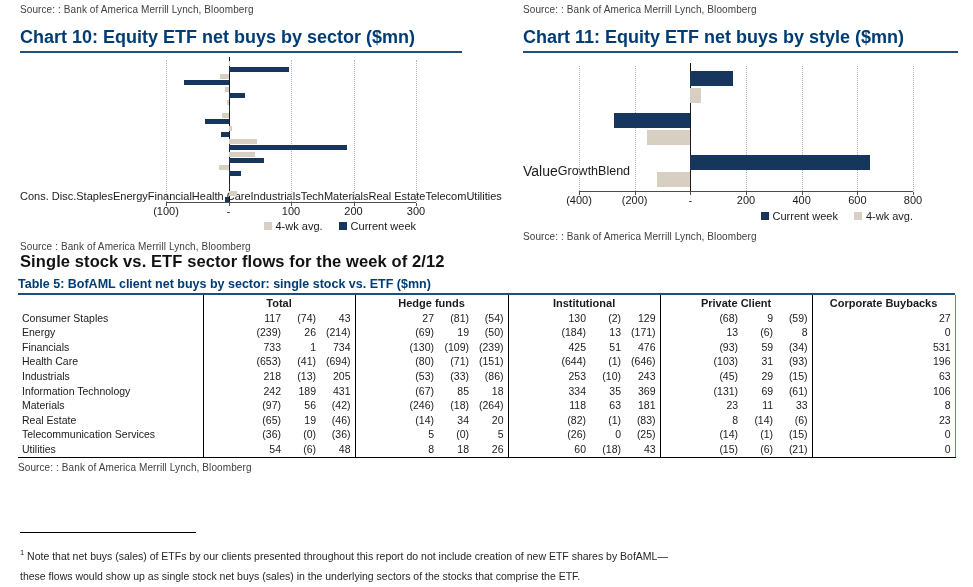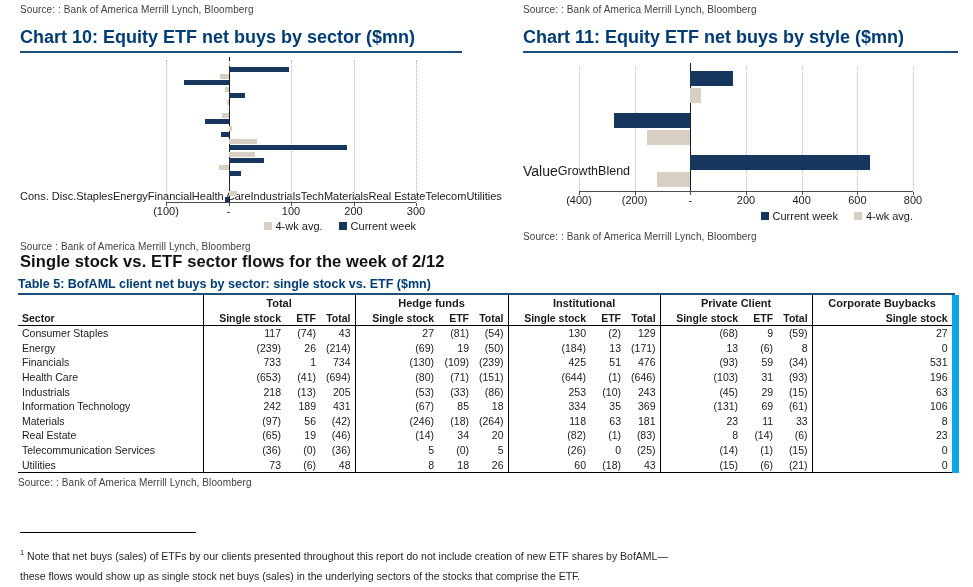--- a/index.html
+++ b/index.html
@@ -39,21 +39,21 @@
   }
 
   .table-block { position:absolute; left:18px; top:277px; width:937px; }
   .table-title {
     font-size:12.5px; font-weight:bold; color:#003c74;
     border-bottom:2px solid #1f4e79; padding-bottom:2px;
   }
   table.flows { border-collapse:collapse; width:100%; table-layout:fixed; font-size:10.5px; }
   table.flows th, table.flows td { padding:1px 4px; line-height:12.6px; overflow:hidden; white-space:nowrap; }
   table.flows .g-start { border-left:1px solid #000; }
-  table.flows .g-end   { border-right:7px solid #0ea5e9; }
+  table.flows .g-end   { border-right:1px solid #0ea5e9; }
   table.flows .group-h { text-align:center; font-weight:bold; font-size:11px; padding-top:2px; }
   table.flows .sub-h   { font-weight:bold; border-bottom:1px solid #000; }
   table.flows .num     { text-align:right; }
   table.flows .sector  { text-align:left; }
   table.flows tbody tr:last-child td { border-bottom:1px solid #000; }
   .table-src { margin-top:4px; }
 
   .footnote { position:absolute; left:20px; top:532px; width:930px; }
   .footnote-rule { width:176px; border-top:1px solid #000; margin-bottom:10px; }
   .footnote-line { font-size:10.5px; color:#262626; line-height:20px; }
@@ -217,36 +217,20 @@
         </colgroup>
         <thead>
           <tr>
             <th></th>
             <th colspan="3" class="group-h g-start">Total</th>
             <th colspan="3" class="group-h g-start">Hedge funds</th>
             <th colspan="3" class="group-h g-start">Institutional</th>
             <th colspan="3" class="group-h g-start">Private Client</th>
             <th colspan="1" class="group-h g-start g-end">Corporate Buybacks</th>
           </tr>
-          <tr>
-            <th class="sub-h sector">Sector</th>
-            <th class="sub-h num g-start">Single stock</th>
-            <th class="sub-h num">ETF</th>
-            <th class="sub-h num">Total</th>
-            <th class="sub-h num g-start">Single stock</th>
-            <th class="sub-h num">ETF</th>
-            <th class="sub-h num">Total</th>
-            <th class="sub-h num g-start">Single stock</th>
-            <th class="sub-h num">ETF</th>
-            <th class="sub-h num">Total</th>
-            <th class="sub-h num g-start">Single stock</th>
-            <th class="sub-h num">ETF</th>
-            <th class="sub-h num">Total</th>
-            <th class="sub-h num g-start g-end">Single stock</th>
-          </tr>
         </thead>
         <tbody>
           <tr>
             <td class="sector">Consumer Staples</td>
             <td class="num g-start">117</td>
             <td class="num">(74)</td>
             <td class="num">43</td>
             <td class="num g-start">27</td>
             <td class="num">(81)</td>
             <td class="num">(54)</td>
@@ -381,21 +365,21 @@
             <td class="num g-start">(26)</td>
             <td class="num">0</td>
             <td class="num">(25)</td>
             <td class="num g-start">(14)</td>
             <td class="num">(1)</td>
             <td class="num">(15)</td>
             <td class="num g-start g-end">0</td>
           </tr>
           <tr>
             <td class="sector">Utilities</td>
-            <td class="num g-start">73</td>
+            <td class="num g-start">54</td>
             <td class="num">(6)</td>
             <td class="num">48</td>
             <td class="num g-start">8</td>
             <td class="num">18</td>
             <td class="num">26</td>
             <td class="num g-start">60</td>
             <td class="num">(18)</td>
             <td class="num">43</td>
             <td class="num g-start">(15)</td>
             <td class="num">(6)</td>

